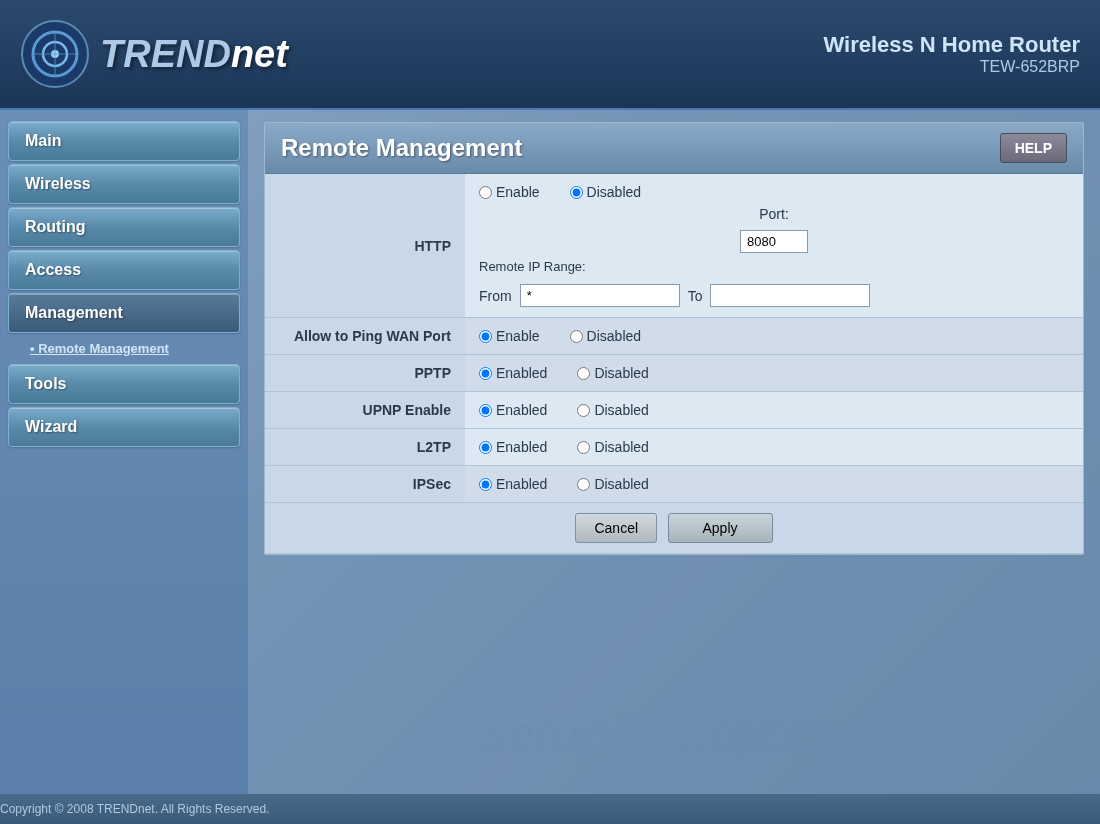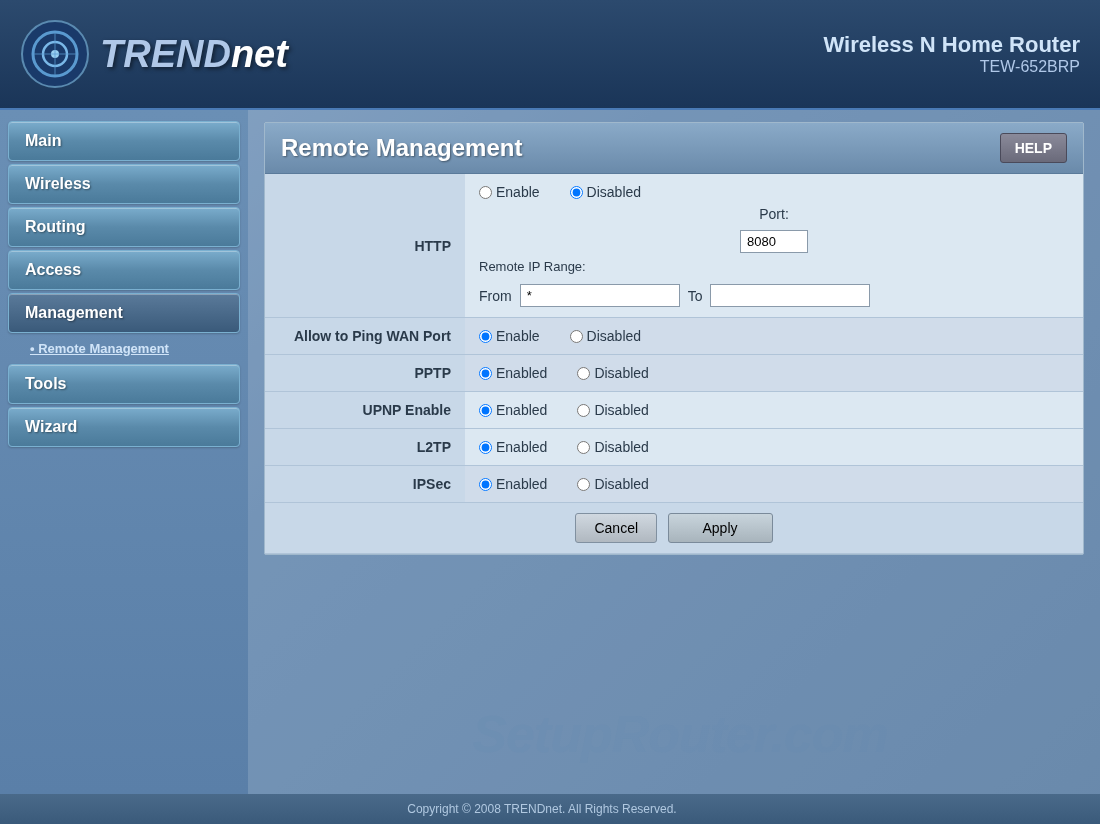--- a/index.html
+++ b/index.html
@@ -269,21 +269,21 @@
     
     .footer {
       position: absolute;
       bottom: 0;
       left: 0;
       right: 0;
       height: 30px;
       background: linear-gradient(180deg, #4a6a8a 0%, #3a5a7a 100%);
       display: flex;
       align-items: center;
-      justify-content: center;
+      justify-content: flex-start;
       padding-right: 16px;
     }
     .footer-text {
       color: #b0c8e0;
       font-size: 12px;
     }
   </style>
 </head>
 <body>
 

